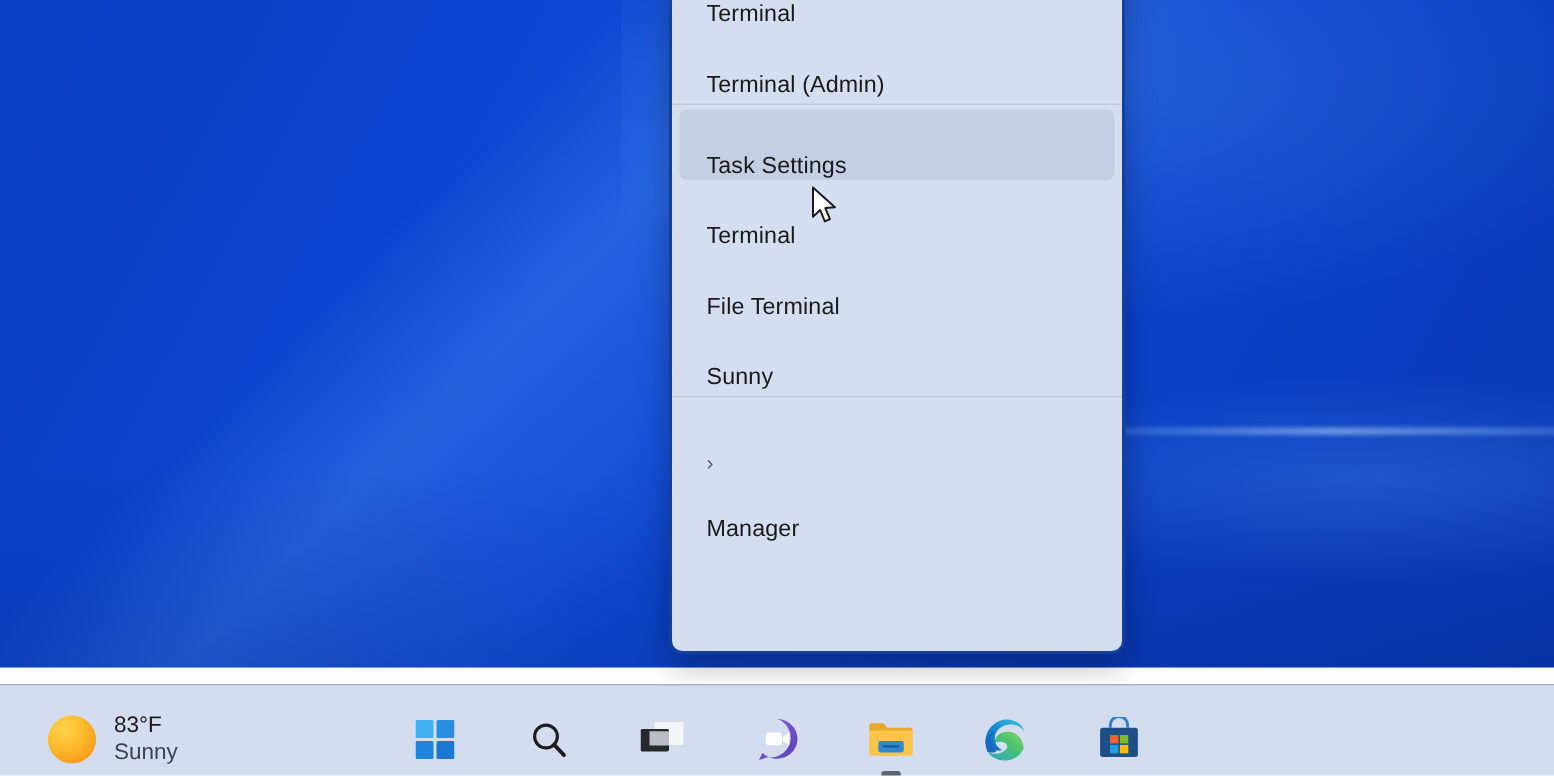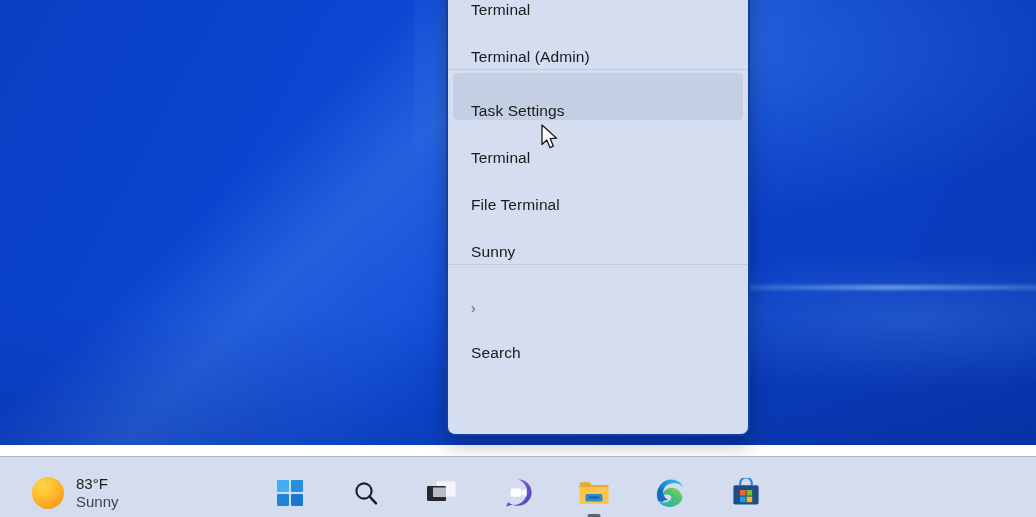--- a/index.html
+++ b/index.html
@@ -193,21 +193,21 @@
       </div>
     </div>
 
     <div class="menu-sep"></div>
 
     <div class="menu-group">
       <div class="menu-item">
         <span class="chev">›</span>
       </div>
       <div class="menu-item">
-        <span class="label">Search</span>
+        <span class="label">Manager</span>
       </div>
     </div>
 
   </div>
 
   <div id="cursor">
     <svg width="20" height="28" viewBox="0 0 20 28">
       <path d="M1,1 L1,20.5 L5.8,16.0 L8.9,23.6 L12.3,22.1 L9.2,14.7 L15.6,14.2 Z" fill="#ffffff" stroke="#1a1a1a" stroke-width="1.3" stroke-linejoin="round"></path>
     </svg>
   </div>

